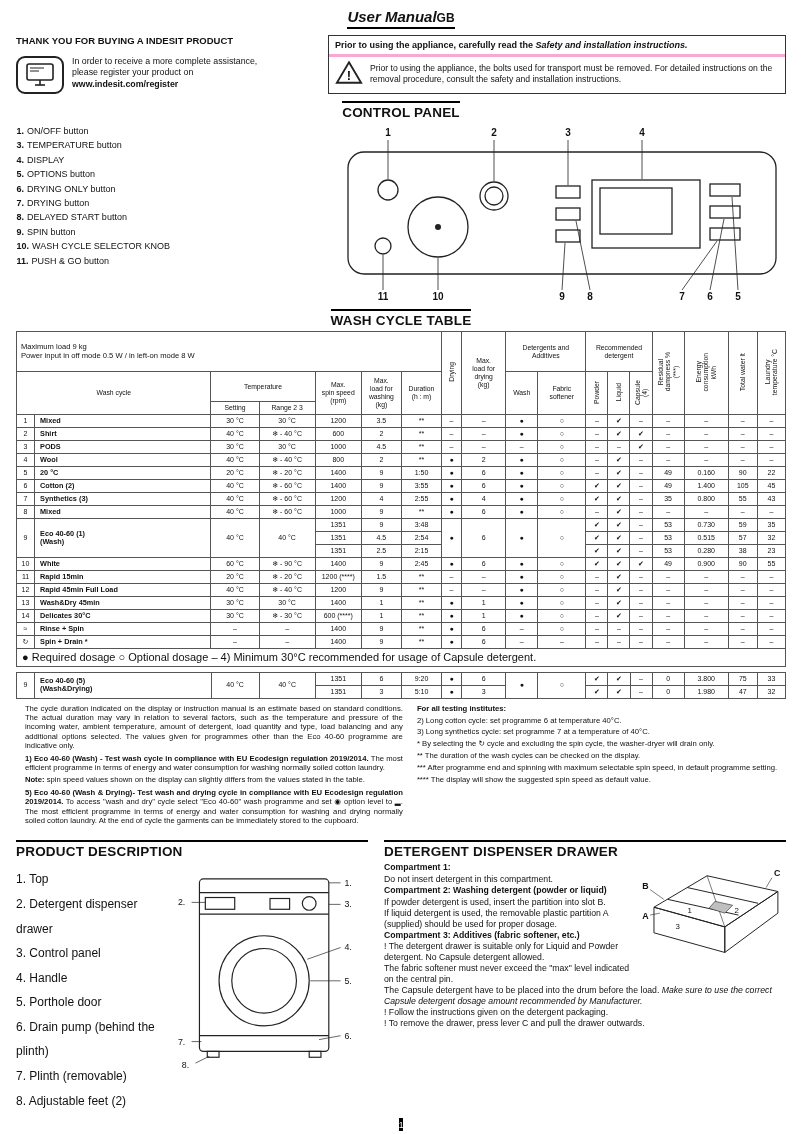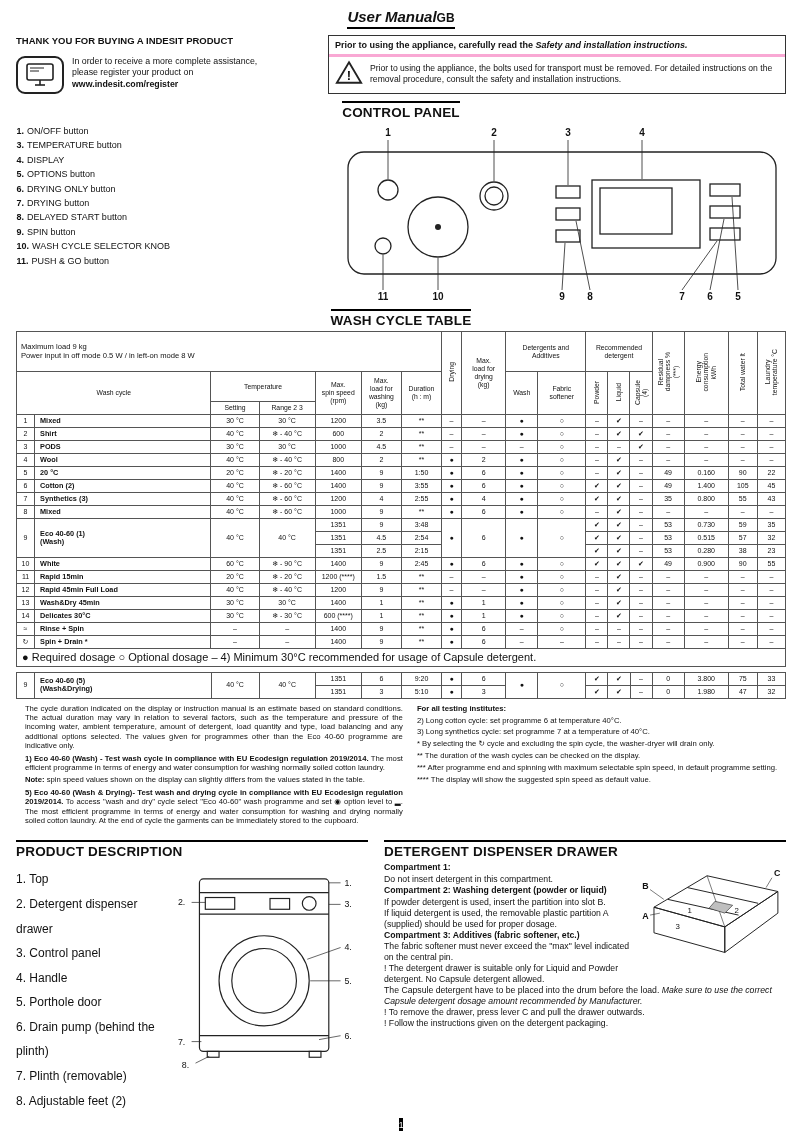--- a/index.html
+++ b/index.html
@@ -739,25 +739,25 @@
             <text x="98" y="52">2</text>
             <text x="38" y="68">3</text>
           </g>
         </svg>
         <p><b>Compartment 1:</b><span></span></p>
         <p><b></b><span>Do not insert detergent in this compartment.</span></p>
         <p><b>Compartment 2: Washing detergent (powder or liquid)</b><span></span></p>
         <p><b></b><span>If powder detergent is used, insert the partition into slot B.</span></p>
         <p><b></b><span>If liquid detergent is used, the removable plastic partition A (supplied) should be used for proper dosage.</span></p>
         <p><b>Compartment 3: Additives (fabric softener, etc.)</b><span></span></p>
+        <p><b></b><span>! The detergent drawer is suitable only for Liquid and Powder detergent. No Capsule detergent allowed.</span></p>
         <p><b></b><span>The fabric softener must never exceed the "max" level indicated on the central pin.</span></p>
-        <p><b></b><span>! The detergent drawer is suitable only for Liquid and Powder detergent. No Capsule detergent allowed.</span></p>
         <p><b></b><span>The Capsule detergent have to be placed into the drum before the load. </span><i>Make sure to use the correct Capsule detergent dosage amount recommended by Manufacturer.</i></p>
+        <p><b></b><span>! Follow the instructions given on the detergent packaging.</span></p>
         <p><b></b><span>! To remove the drawer, press lever C and pull the drawer outwards.</span></p>
-        <p><b></b><span>! Follow the instructions given on the detergent packaging.</span></p>
       </div>
     </div>
   </div>
 
   <div class="pagebar">
     <span>1</span>
   </div>
 
 </div>
 

